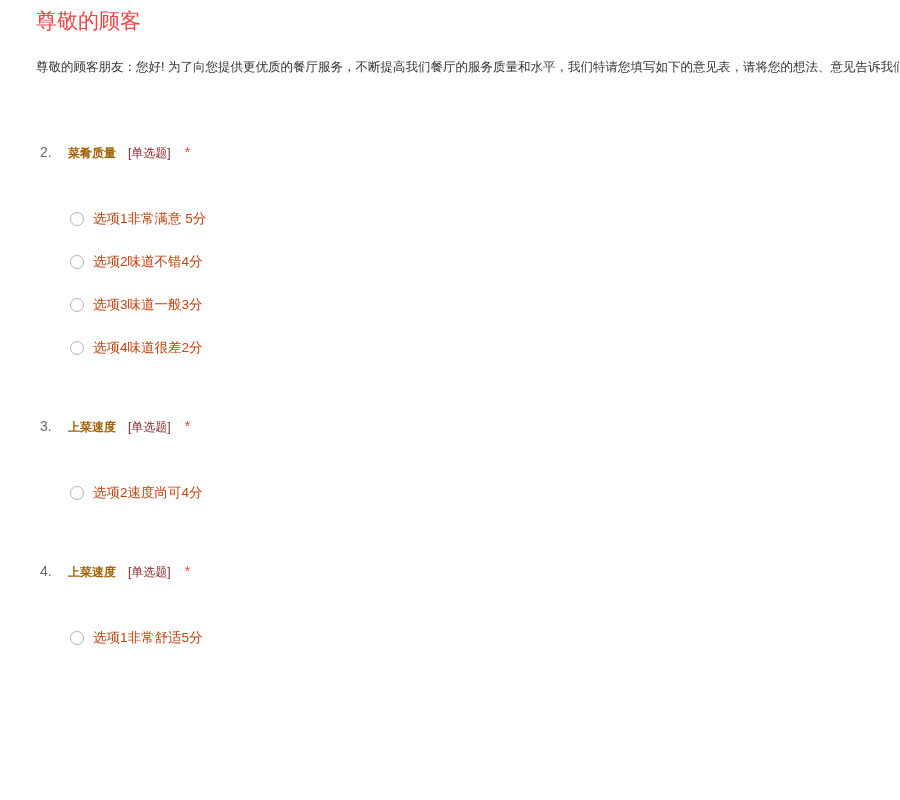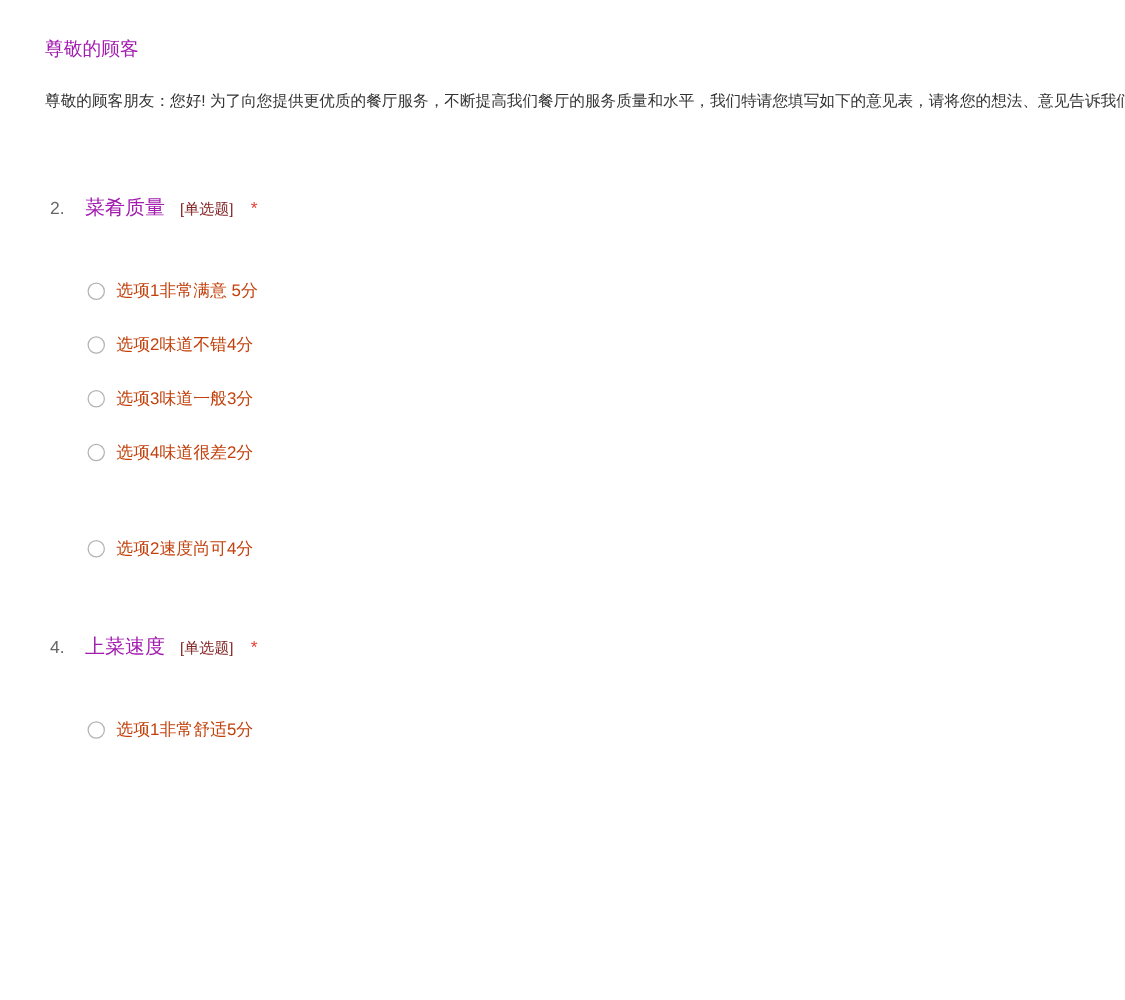--- a/index.html
+++ b/index.html
@@ -5,23 +5,23 @@
   * { margin: 0; padding: 0; box-sizing: border-box; }
   html, body {
     width: 900px; height: 800px;
     background: #ffffff;
     overflow: hidden;
     font-family: "Liberation Sans", "DejaVu Sans", sans-serif;
   }
   .page { padding-left: 36px; width: 900px; height: 800px; overflow: hidden; }
 
   .form-title {
-    padding-top: 30px;
-    font-size: 15px;
-    color: #a21caf;
+    padding-top: 7px;
+    font-size: 21px;
+    color: #ef4444;
   }
 
   .intro {
     margin-top: 24px;
     width: 864px;
     font-size: 12.5px;
     color: #333333;
     white-space: nowrap;
     overflow: hidden;
   }
@@ -32,23 +32,23 @@
   .q-header { height: 20px; line-height: 20px; white-space: nowrap; }
   .q-num {
     display: inline-block;
     margin-left: 4px;
     width: 28px;
     font-size: 14px;
     color: #666666;
     vertical-align: baseline;
   }
   .q-title {
-    font-size: 16px;
-    font-weight: normal;
-    color: #a21caf;
+    font-size: 12px;
+    font-weight: bold;
+    color: #a16207;
   }
   .q-tag {
     font-size: 12px;
     color: #7f1d1d;
     margin-left: 12px;
   }
   .q-required {
     font-size: 14px;
     margin-left: 14px;
     color: #e8443a;
@@ -105,20 +105,23 @@
         <span class="option-label">选项3味道一般3分</span>
       </div>
       <div class="option">
         <span class="radio"></span>
         <span class="option-label">选项4味道很差2分</span>
       </div>
     </div>
   </div>
 
   <div class="question">
+    <div class="q-header">
+      <span class="q-num">3.</span><span class="q-title">上菜速度</span><span class="q-tag">[单选题]</span><span class="q-required">*</span>
+    </div>
     <div class="options">
       <div class="option">
         <span class="radio"></span>
         <span class="option-label">选项2速度尚可4分</span>
       </div>
     </div>
   </div>
 
   <div class="question">
     <div class="q-header">

